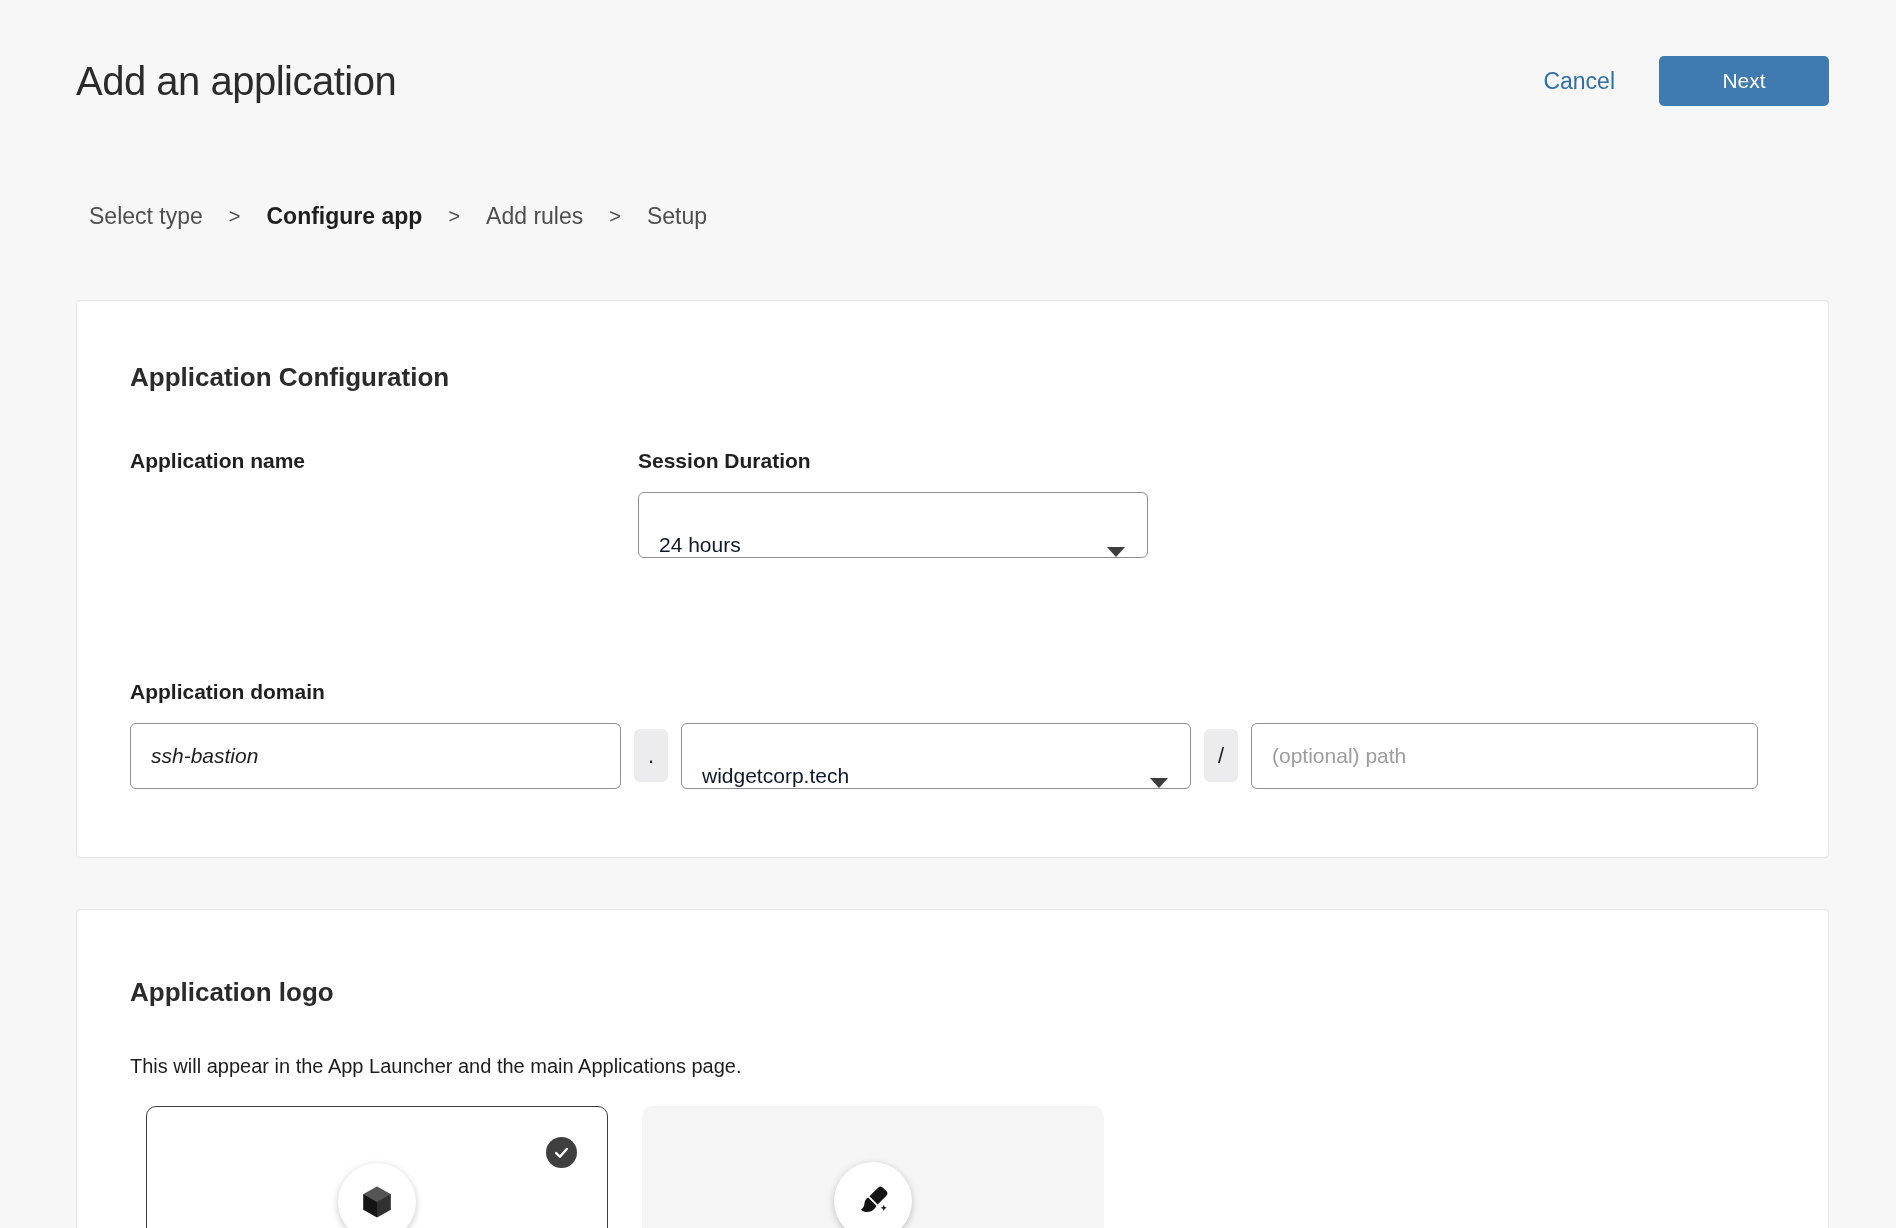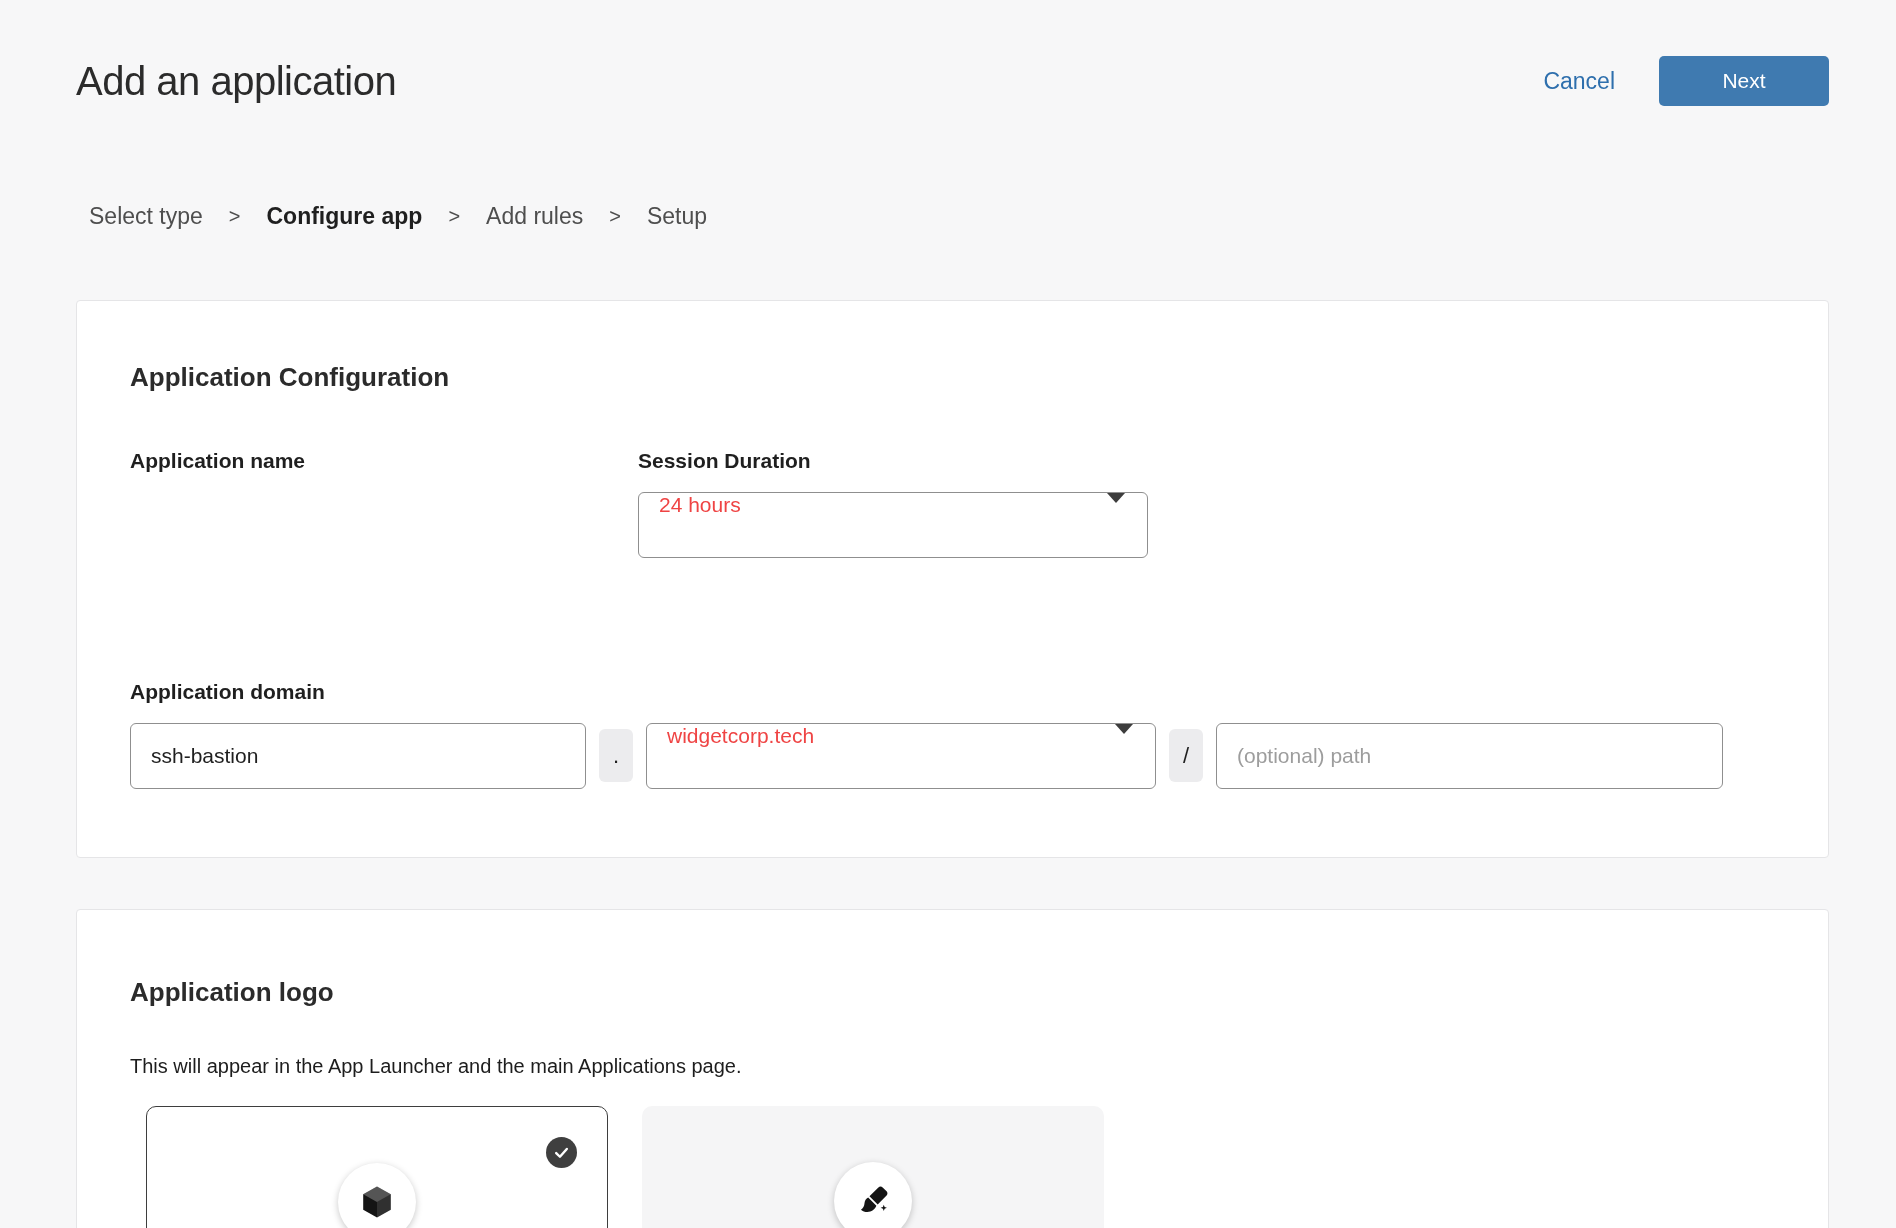--- a/index.html
+++ b/index.html
@@ -45,35 +45,35 @@
   .text-input {
     height: 66px; width: 100%;
     border: 1px solid #8f8f8f; border-radius: 6px;
     font-size: 21px; color: #1f1f1f; font-family: inherit;
     padding: 0 20px; background: #ffffff;
   }
   .text-input::placeholder { color: #9d9d9d; }
   .select-box {
     height: 66px;
     border: 1px solid #8f8f8f; border-radius: 6px; background: #ffffff;
-    display: flex; align-items: flex-start; justify-content: space-between;
-    padding: 0 22px 0 20px; font-size: 21px; color: #ef4444; cursor: pointer;
+    display: flex; align-items: flex-end; justify-content: space-between;
+    padding: 0 22px 0 20px; font-size: 21px; color: #0f172a; cursor: pointer;
   }
   .caret { width: 0; height: 0; border-left: 9px solid transparent; border-right: 9px solid transparent; border-top: 10px solid #3d3d3d; }
   .w-name { width: 508px; }
   .w-session { width: 510px; }
   .domain-section { margin-top: 122px; }
   .domain-row { display: flex; align-items: center; gap: 13px; }
   .sep-box {
     width: 34px; height: 53px; flex: none;
     background: #ececee; border-radius: 6px;
     display: flex; align-items: center; justify-content: center;
     font-size: 22px; color: #1f1f1f;
   }
-  .w-sub { width: 456px; flex: none; }
+  .w-sub { width: 491px; flex: none; font-style: italic; }
   .w-domain { width: 510px; flex: none; }
   .w-path { width: 507px; flex: none; }
 
   
   .logo-desc { font-size: 20px; color: #1d1d1d; margin: 46px 0 0; line-height: 1.2; }
   .tiles { display: flex; gap: 34px; margin: 28px 0 0 16px; }
   .tile { width: 462px; height: 300px; border-radius: 10px; position: relative; display: flex; justify-content: center; cursor: pointer; }
   .tile-selected { background: #ffffff; border: 1px solid #3e3e3e; }
   .tile-plain { background: #f5f5f6; }
   .check-badge {

